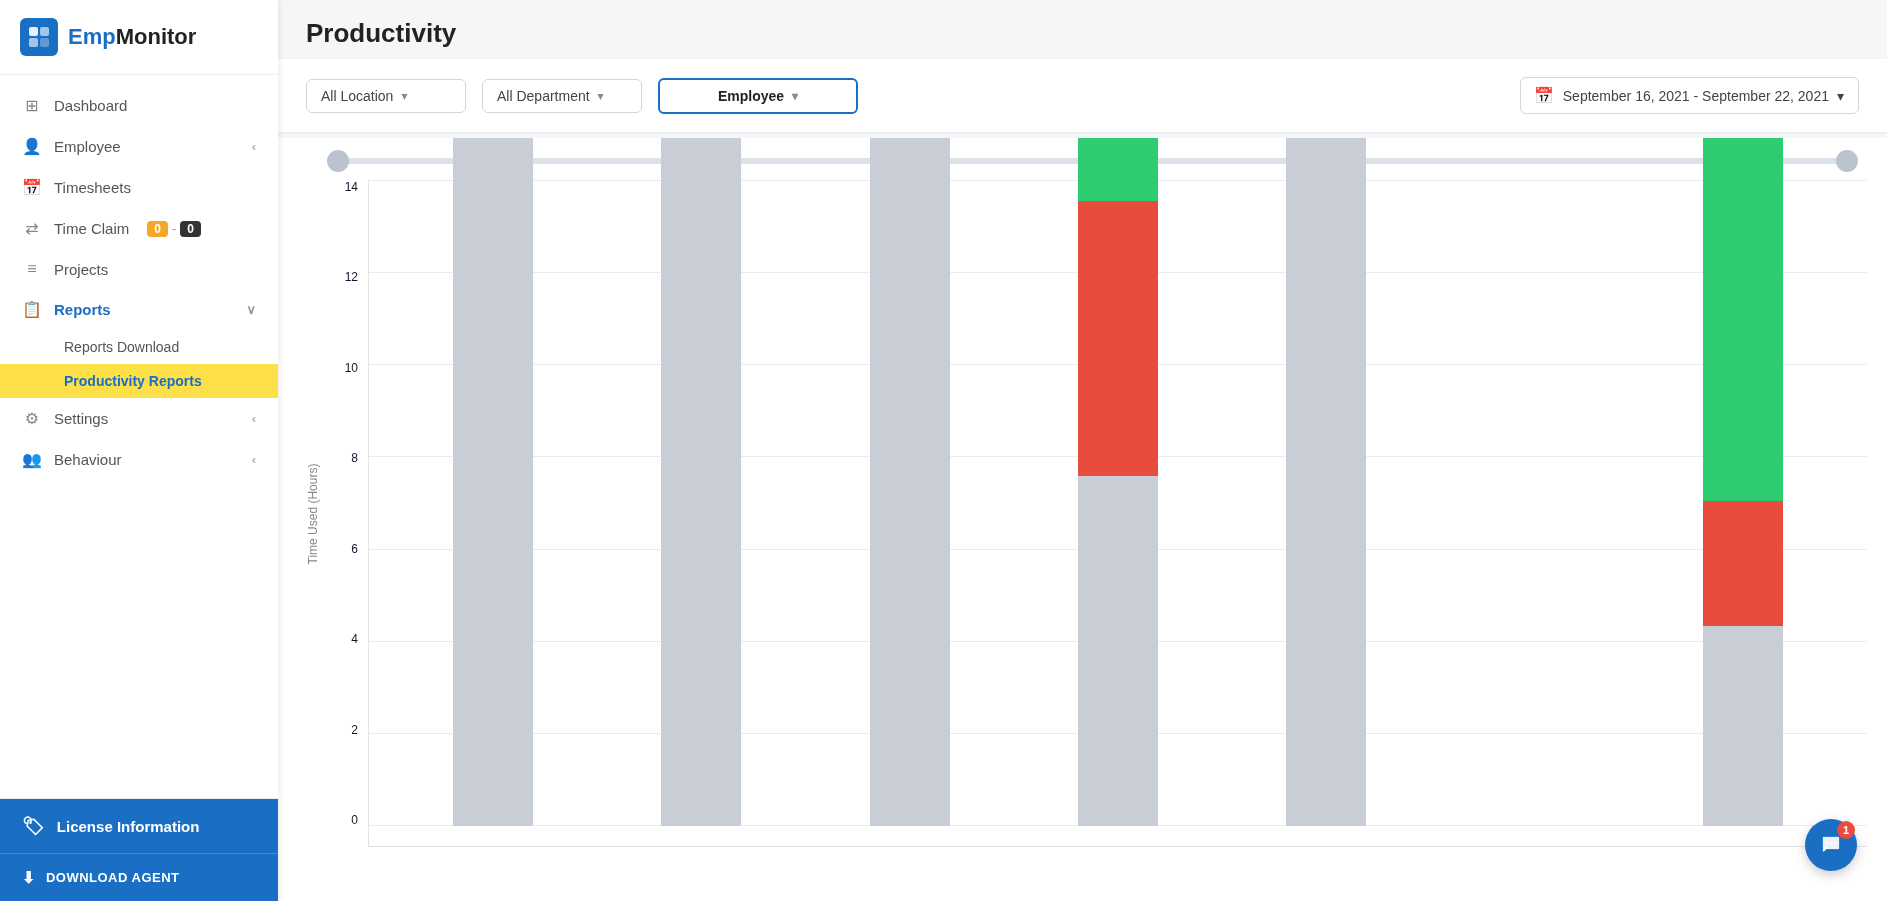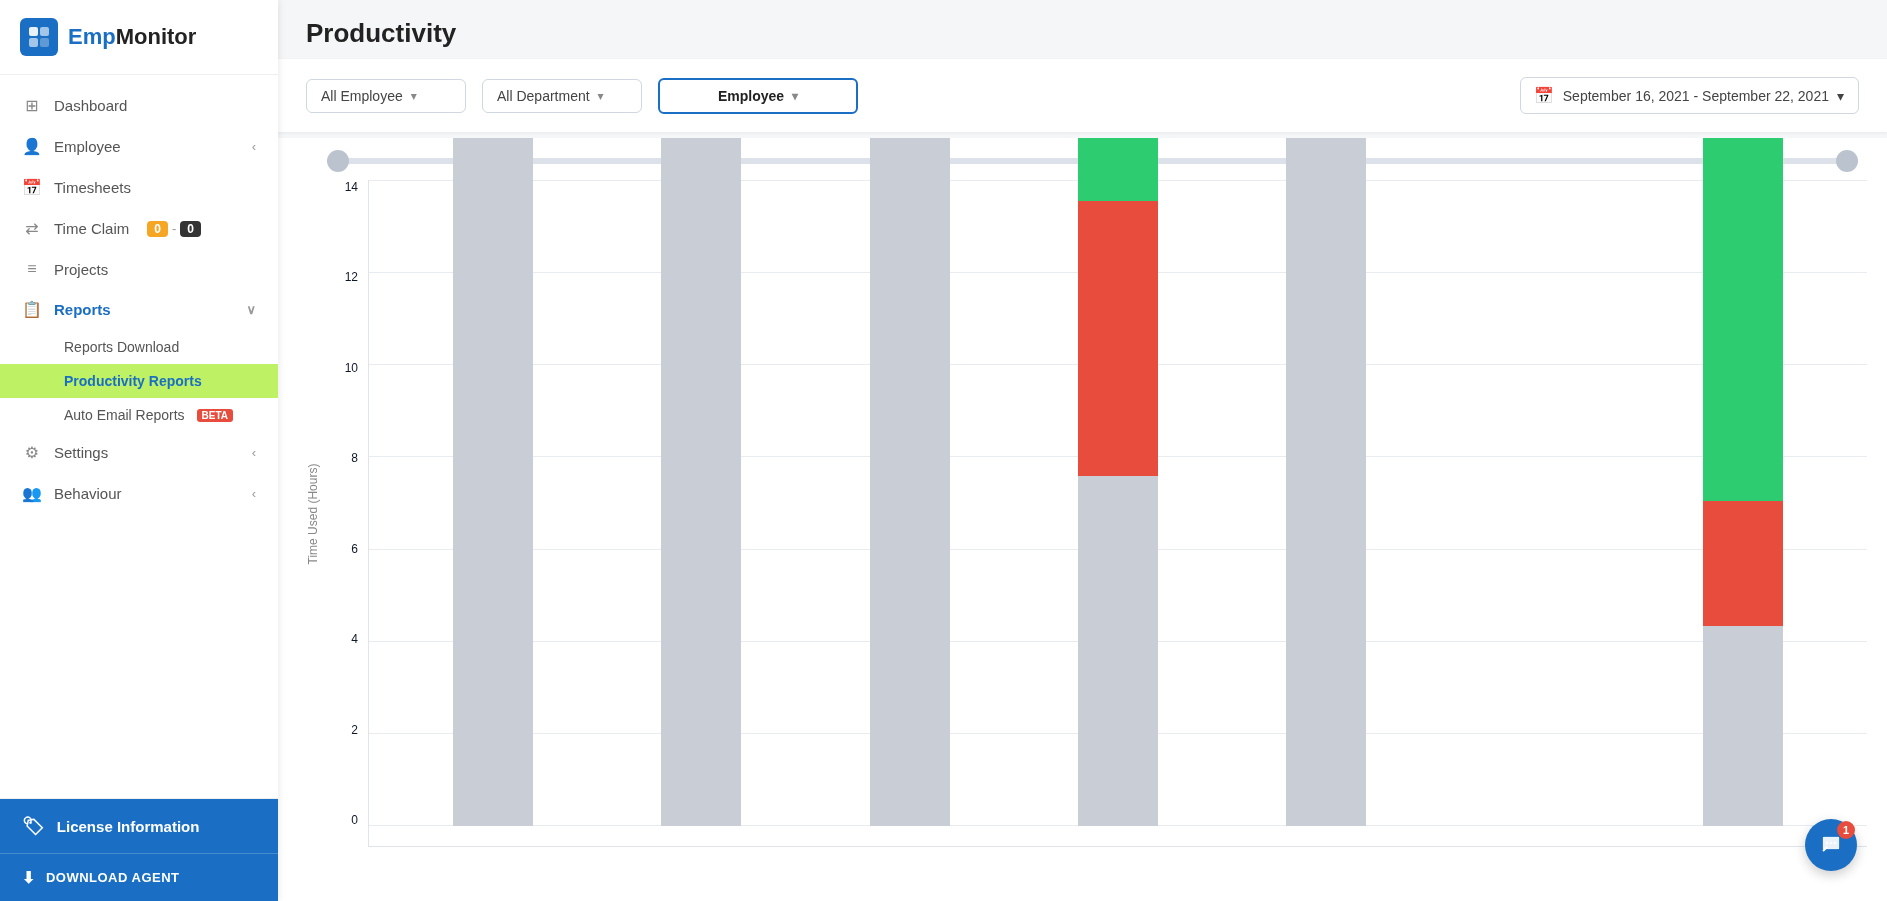--- a/index.html
+++ b/index.html
@@ -93,21 +93,21 @@
 
     .sub-nav-item {
       display: flex;
       align-items: center;
       padding: 9px 22px 9px 64px;
       color: #555;
       font-size: 14px;
       cursor: pointer;
       gap: 8px;
     }
-    .sub-nav-item.active { color: #1a6fc4; font-weight: 600; background: #bef264; }
+    .sub-nav-item.active { color: #1a6fc4; font-weight: 600; background: #fde047; }
 
     .beta-badge {
       background: #e74c3c;
       color: #fff;
       font-size: 10px;
       font-weight: 700;
       padding: 1px 5px;
       border-radius: 3px;
       margin-left: 4px;
     }
@@ -396,24 +396,20 @@
       <span>Reports</span>
       <span class="nav-arrow">∨</span>
     </div>
 
     <div class="sub-nav-item">
       <span>Reports Download</span>
     </div>
     <div class="sub-nav-item active">
       <span>Productivity Reports</span>
     </div>
-    <div class="sub-nav-item">
-      <span>Auto Email Reports</span>
-      <span class="beta-badge">BETA</span>
-    </div>
 
     <div class="nav-item">
       <span class="nav-icon">⚙</span>
       <span>Settings</span>
       <span class="nav-arrow">‹</span>
     </div>
 
     <div class="nav-item">
       <span class="nav-icon">👥</span>
       <span>Behaviour</span>
@@ -433,21 +429,21 @@
   </div>
 </div>
 
 <div class="main-content">
   <div class="page-header">
     <h1 class="page-title">Productivity</h1>
   </div>
 
   <div class="filter-bar">
     <div class="filter-select">
-      <span>All Employee</span>
+      <span>All Location</span>
       <span class="arrow">▾</span>
     </div>
     <div class="filter-select">
       <span>All Department</span>
       <span class="arrow">▾</span>
     </div>
     <div class="filter-select employee-select">
       <span>Employee</span>
       <span class="arrow">▾</span>
     </div>

